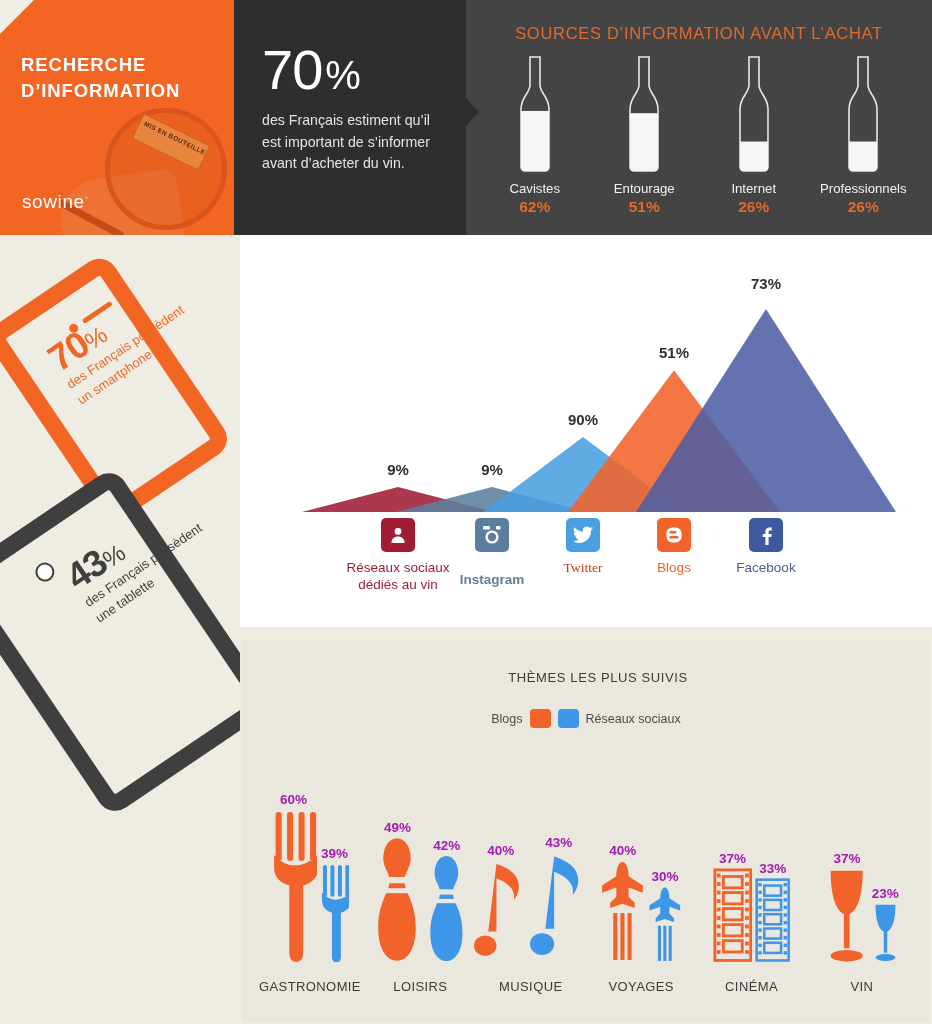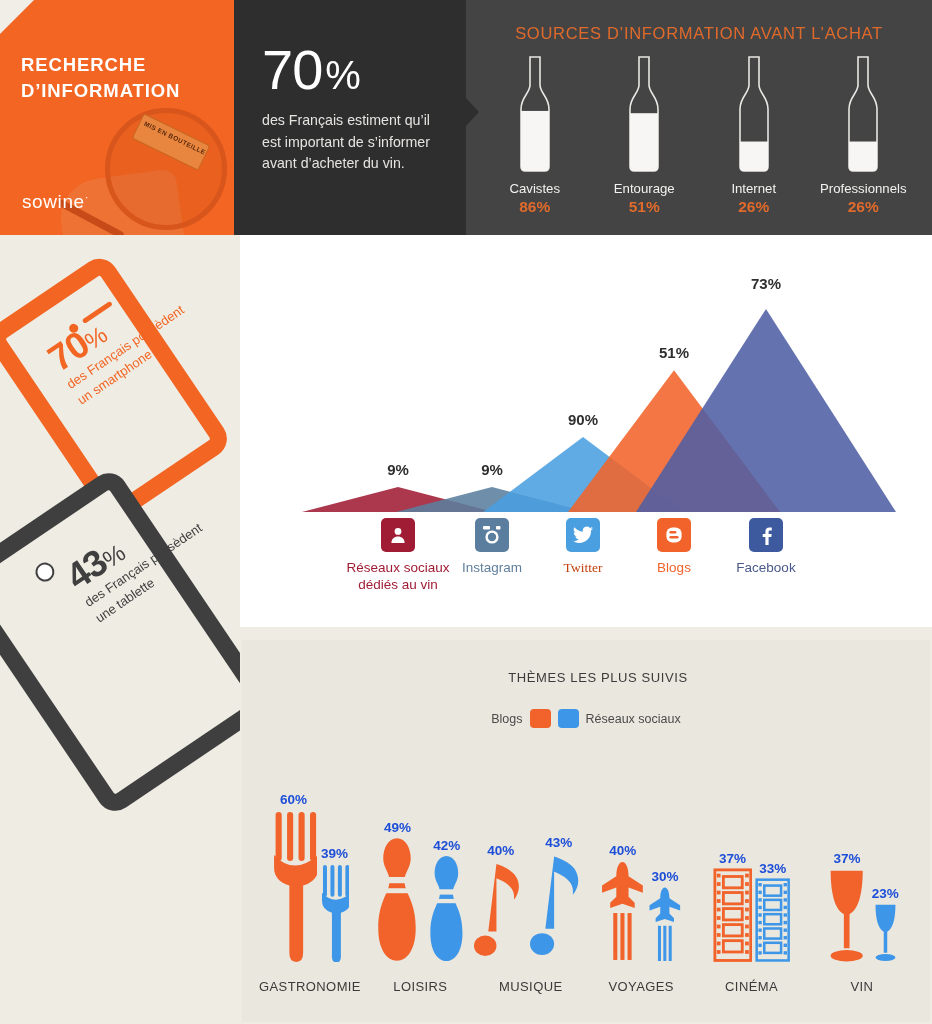--- a/index.html
+++ b/index.html
@@ -199,21 +199,21 @@
   }
   .theme-cell{
     width:108px;text-align:center;position:relative;height:230px;
   }
   .theme-icons{
     position:absolute;bottom:36px;left:0;width:108px;height:190px;
     display:flex;justify-content:center;align-items:flex-end;gap:3px;
   }
   .icon-wrap{position:relative;display:flex;flex-direction:column;align-items:center;}
   .icon-val{
-    font-size:13.5px;font-weight:bold;color:#1d4ed8;margin-bottom:2px;
+    font-size:13.5px;font-weight:bold;color:#a21caf;margin-bottom:2px;
   }
   .theme-name{
     position:absolute;bottom:4px;left:0;width:108px;
     font-size:13px;color:#3a3a3a;letter-spacing:.4px;margin-top:48px;
   }
 </style>
 </head>
 <body>
 
 <div class="root">
@@ -252,21 +252,21 @@
             <svg class="bottle-svg" width="46" height="120" viewBox="0 0 46 120">
               <defs>
                 <clipPath id="bc0">
                   <path d="M18 2 h10 v28 c0 8 9 12 9 24 v58 a4 4 0 0 1 -4 4 h-20 a4 4 0 0 1 -4 -4 v-58 c0 -12 9 -16 9 -24 z"></path>
                 </clipPath>
               </defs>
               <path d="M18 2 h10 v28 c0 8 9 12 9 24 v58 a4 4 0 0 1 -4 4 h-20 a4 4 0 0 1 -4 -4 v-58 c0 -12 9 -16 9 -24 z" fill="none" stroke="#e9e7e3" stroke-width="1.6"></path>
               <rect x="0" y="55.93333333333334" width="46" height="64.06666666666666" fill="#f7f6f4" clip-path="url(#bc0)"></rect>
             </svg>
             <div class="label">Cavistes</div>
-            <div class="value">86%</div>
+            <div class="value">62%</div>
           </div>
           <div class="bottle-cell">
             <svg class="bottle-svg" width="46" height="120" viewBox="0 0 46 120">
               <defs>
                 <clipPath id="bc1">
                   <path d="M18 2 h10 v28 c0 8 9 12 9 24 v58 a4 4 0 0 1 -4 4 h-20 a4 4 0 0 1 -4 -4 v-58 c0 -12 9 -16 9 -24 z"></path>
                 </clipPath>
               </defs>
               <path d="M18 2 h10 v28 c0 8 9 12 9 24 v58 a4 4 0 0 1 -4 4 h-20 a4 4 0 0 1 -4 -4 v-58 c0 -12 9 -16 9 -24 z" fill="none" stroke="#e9e7e3" stroke-width="1.6"></path>
               <rect x="0" y="58.2" width="46" height="61.8" fill="#f7f6f4" clip-path="url(#bc1)"></rect>
@@ -352,21 +352,21 @@
           </svg>
         </div>
         <div class="sname" style="left: 158px; top: 42px; color: rgb(160, 28, 53); width: 140px;">Réseaux sociaux<br>dédiés au vin</div>
         <div class="sicon" style="left: 252px; top: 0px; background: rgb(91, 126, 158); display: flex; align-items: center; justify-content: center;">
           <svg width="22" height="22" viewBox="0 0 22 22">
             <rect x="2" y="2" width="7" height="3.4" rx="1" fill="#fff"></rect>
             <rect x="15" y="2" width="4.5" height="3.6" rx="1" fill="#fff"></rect>
             <circle cx="11" cy="13" r="5.4" fill="none" stroke="#fff" stroke-width="2.4"></circle>
           </svg>
         </div>
-        <div class="sname" style="left: 252px; top: 42px; color: rgb(95, 127, 156); width: 130px;">Instagram</div>
+        <div class="sname" style="left: 252px; top: 54px; color: rgb(95, 127, 156); width: 130px; font-weight: bold;">Instagram</div>
         <div class="sicon" style="left: 343px; top: 0px; background: rgb(74, 159, 224); display: flex; align-items: center; justify-content: center;">
           <svg width="22" height="22" viewBox="0 0 24 24">
             <path d="M23 4.9a8.8 8.8 0 0 1-2.6.75 4.5 4.5 0 0 0 2-2.48 9 9 0 0 1-2.86 1.1 4.5 4.5 0 0 0-7.7 4.1A12.8 12.8 0 0 1 2.6 3.65a4.5 4.5 0 0 0 1.4 6 4.4 4.4 0 0 1-2-.57v.06a4.5 4.5 0 0 0 3.6 4.4 4.5 4.5 0 0 1-2 .07 4.5 4.5 0 0 0 4.2 3.13A9 9 0 0 1 1 18.6a12.7 12.7 0 0 0 6.9 2 12.7 12.7 0 0 0 12.8-12.8v-.58A9.1 9.1 0 0 0 23 4.9z" fill="#fff"></path>
           </svg>
         </div>
         <div class="sname" style="left: 343px; top: 42px; color: #c2410c; width: 130px; font-family: Liberation Serif, serif;">Twitter</div>
         <div class="sicon" style="left: 434px; top: 0px; background: rgb(241, 99, 42); display: flex; align-items: center; justify-content: center;">
           <svg width="20" height="20" viewBox="0 0 20 20">
             <rect x="2.4" y="2.4" width="15.2" height="15.2" rx="6" fill="#fff"></rect>
             <rect x="5.4" y="6" width="7" height="2.6" rx="1.3" fill="#f1632a"></rect>

